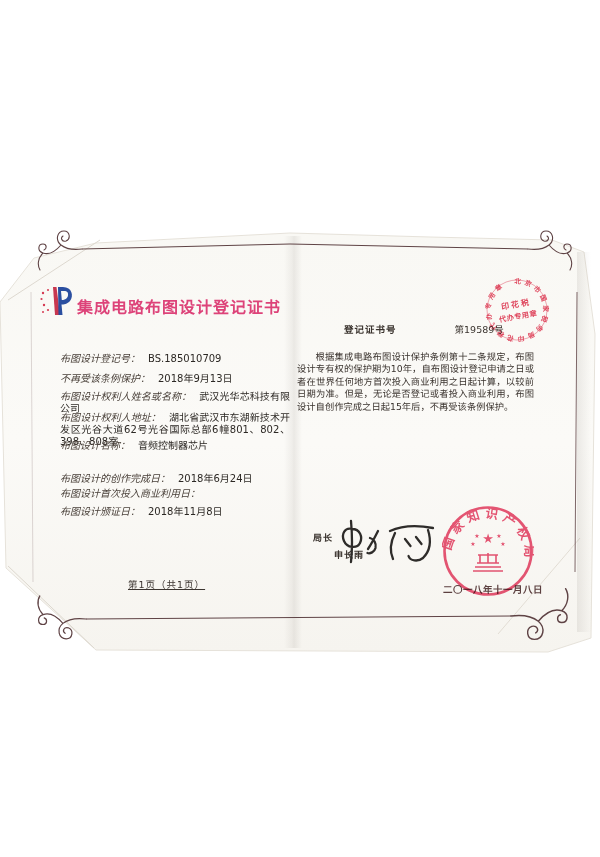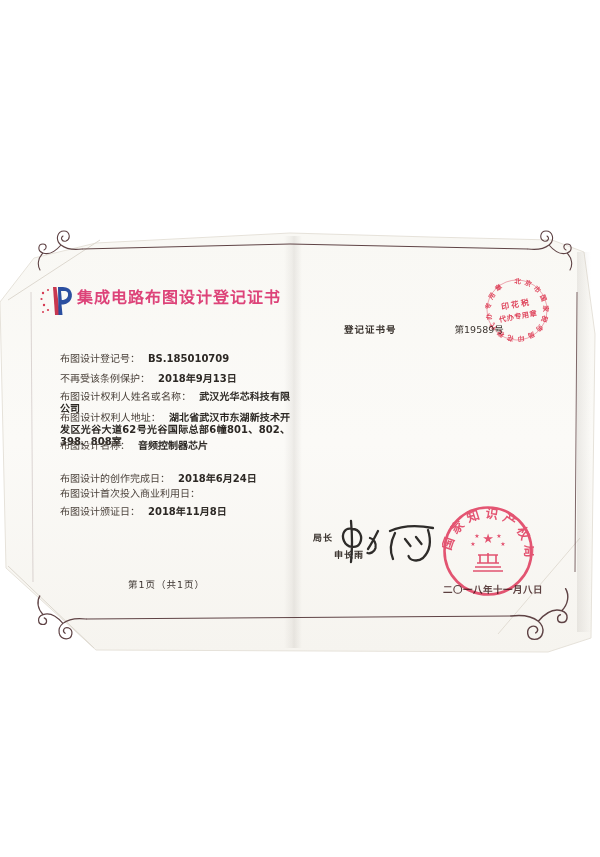--- a/index.html
+++ b/index.html
@@ -15,31 +15,31 @@
   #frame-svg{left:0;top:0;width:600px;height:857px;z-index:1;pointer-events:none;}
   .fold-shade{
     left:284px;top:236px;width:18px;height:412px;z-index:1;
     background:linear-gradient(90deg,rgba(90,80,70,0) 0%,rgba(90,80,70,.07) 45%,rgba(90,80,70,.10) 55%,rgba(90,80,70,0) 100%);
   }
   .edge-shade{
     left:577px;top:252px;width:14px;height:380px;z-index:1;
     background:linear-gradient(90deg,rgba(90,80,70,.10),rgba(90,80,70,0));
   }
   
-  .title-row{left:40px;top:284px;z-index:2;display:flex;align-items:flex-start;}
+  .title-row{left:40px;top:284px;z-index:2;display:flex;align-items:flex-end;}
   #logo-svg{width:34px;height:34px;margin-right:3px;}
   .cert-title{
     font-size:16px;font-weight:bold;color:#dd4379;letter-spacing:1px;
     font-family:"DejaVu Serif","Liberation Serif",serif;white-space:nowrap;
   }
   .field{position:absolute;left:60px;width:230px;z-index:2;
     font-size:10px;line-height:12px;color:#453c35;text-align:justify;}
-  .field .lbl{font-family:"DejaVu Serif","Liberation Serif",serif;color:#4a413a;}
-  .field .val{font-weight:bold;color:#2c2824;font-style:normal;padding-left:8px;}
-  .page-number{left:128px;top:577px;z-index:2;font-size:9.5px;color:#3c3530;letter-spacing:1px;}
+  .field .lbl{font-family:"DejaVu Serif","Liberation Serif",serif;font-style:italic;color:#4a413a;}
+  .field .val{font-weight:normal;color:#2c2824;font-style:normal;padding-left:8px;}
+  .page-number{left:128px;top:577px;z-index:2;font-size:9.5px;color:#3c3530;letter-spacing:1px;text-decoration:underline;}
   
   .certno-row{left:312px;top:322px;z-index:2;font-size:9.5px;color:#3a332e;}
   .certno-row .certno-label{font-weight:bold;letter-spacing:1px;margin-left:32px;}
   .certno-row .certno-value{font-weight:normal;margin-left:28px;padding-left:27px;}
   .body-text{left:297px;top:351px;width:237px;z-index:2;
     font-size:9.3px;line-height:12.4px;color:#3a332e;text-align:justify;}
   .body-text p{margin:0 0 5px 0;text-indent:2em;}
   .signer{z-index:2;font-size:9px;font-weight:bold;color:#3a332e;letter-spacing:1px;}
   .signer-title{left:313px;top:531px;}
   .signer-name{left:310px;top:548px;margin-left:24px;}
@@ -125,20 +125,21 @@
 </div>
 
 <div class="abs page-number">第1页（共1页）</div>
 
 <div class="abs certno-row">
   <span class="certno-label">登记证书号</span>
   <span class="certno-value">第19589号</span>
 </div>
 
 <div class="abs body-text">
+  <p>根据集成电路布图设计保护条例第十二条规定，布图设计专有权的保护期为10年，自布图设计登记申请之日或者在世界任何地方首次投入商业利用之日起计算，以较前日期为准。但是，无论是否登记或者投入商业利用，布图设计自创作完成之日起15年后，不再受该条例保护。</p>
 </div>
 
 <div class="abs signer signer-title">局长</div>
 <div class="abs signer signer-name">申长雨</div>
 
 <svg id="signature-svg" class="abs" viewBox="0 0 108 48" xmlns="http://www.w3.org/2000/svg">
   <g fill="none" stroke="#2e2c2a" stroke-width="2.3" stroke-linecap="round" stroke-linejoin="round">
     <path d="M14,11 C7,9 3,16 6,23 C9,30 19,31 22,25 C25,19 22,11 14,11 Z M13,3 C14,14 14.5,30 13,44"></path>
     <path d="M40,13 C37,19 34,25 30,31 M32,20 C36,21 38.5,25 37.5,30 C36.5,34 32,36 29.5,35"></path>
     <path d="M52,13 C63,8 79,7 95,10 M57,15 C52.5,24 51.5,33 55,41 M90,12 C93.5,23 92,33 85,40 C80,44 72,43 70.5,38 M67,21 L72.5,28 M78,19 L83.5,26"></path>

